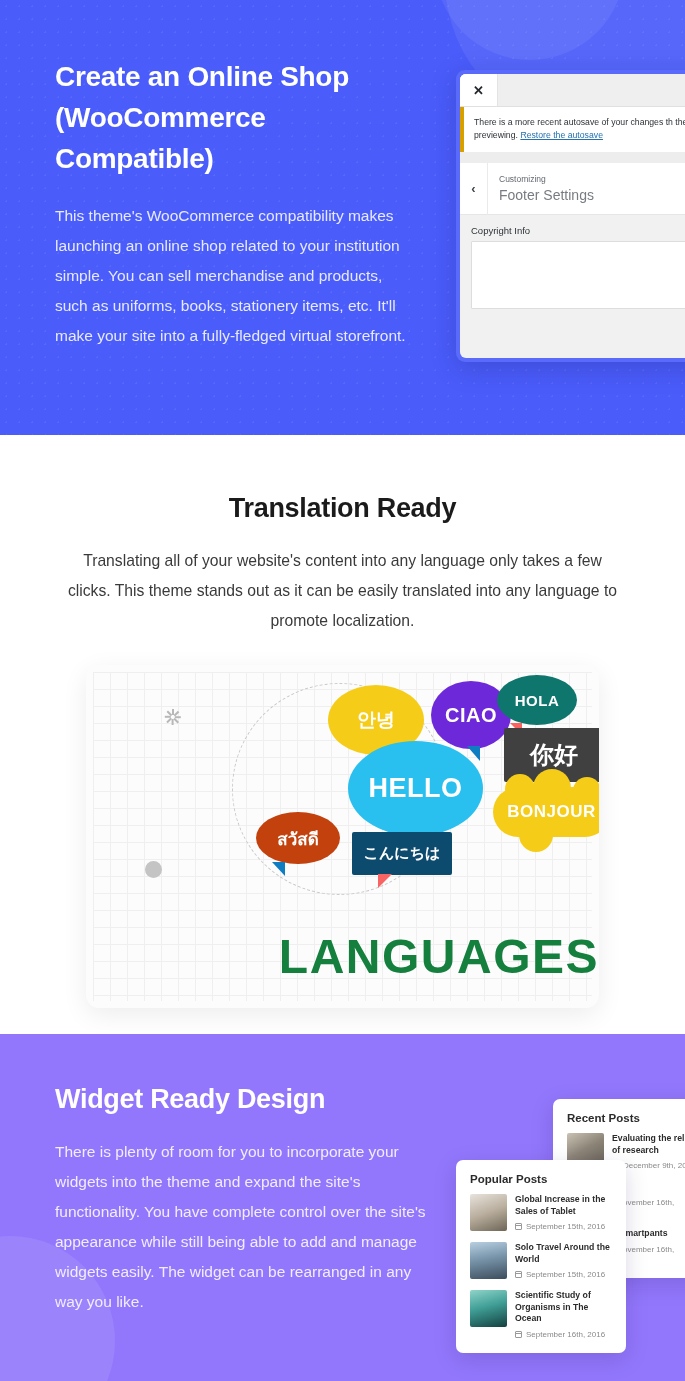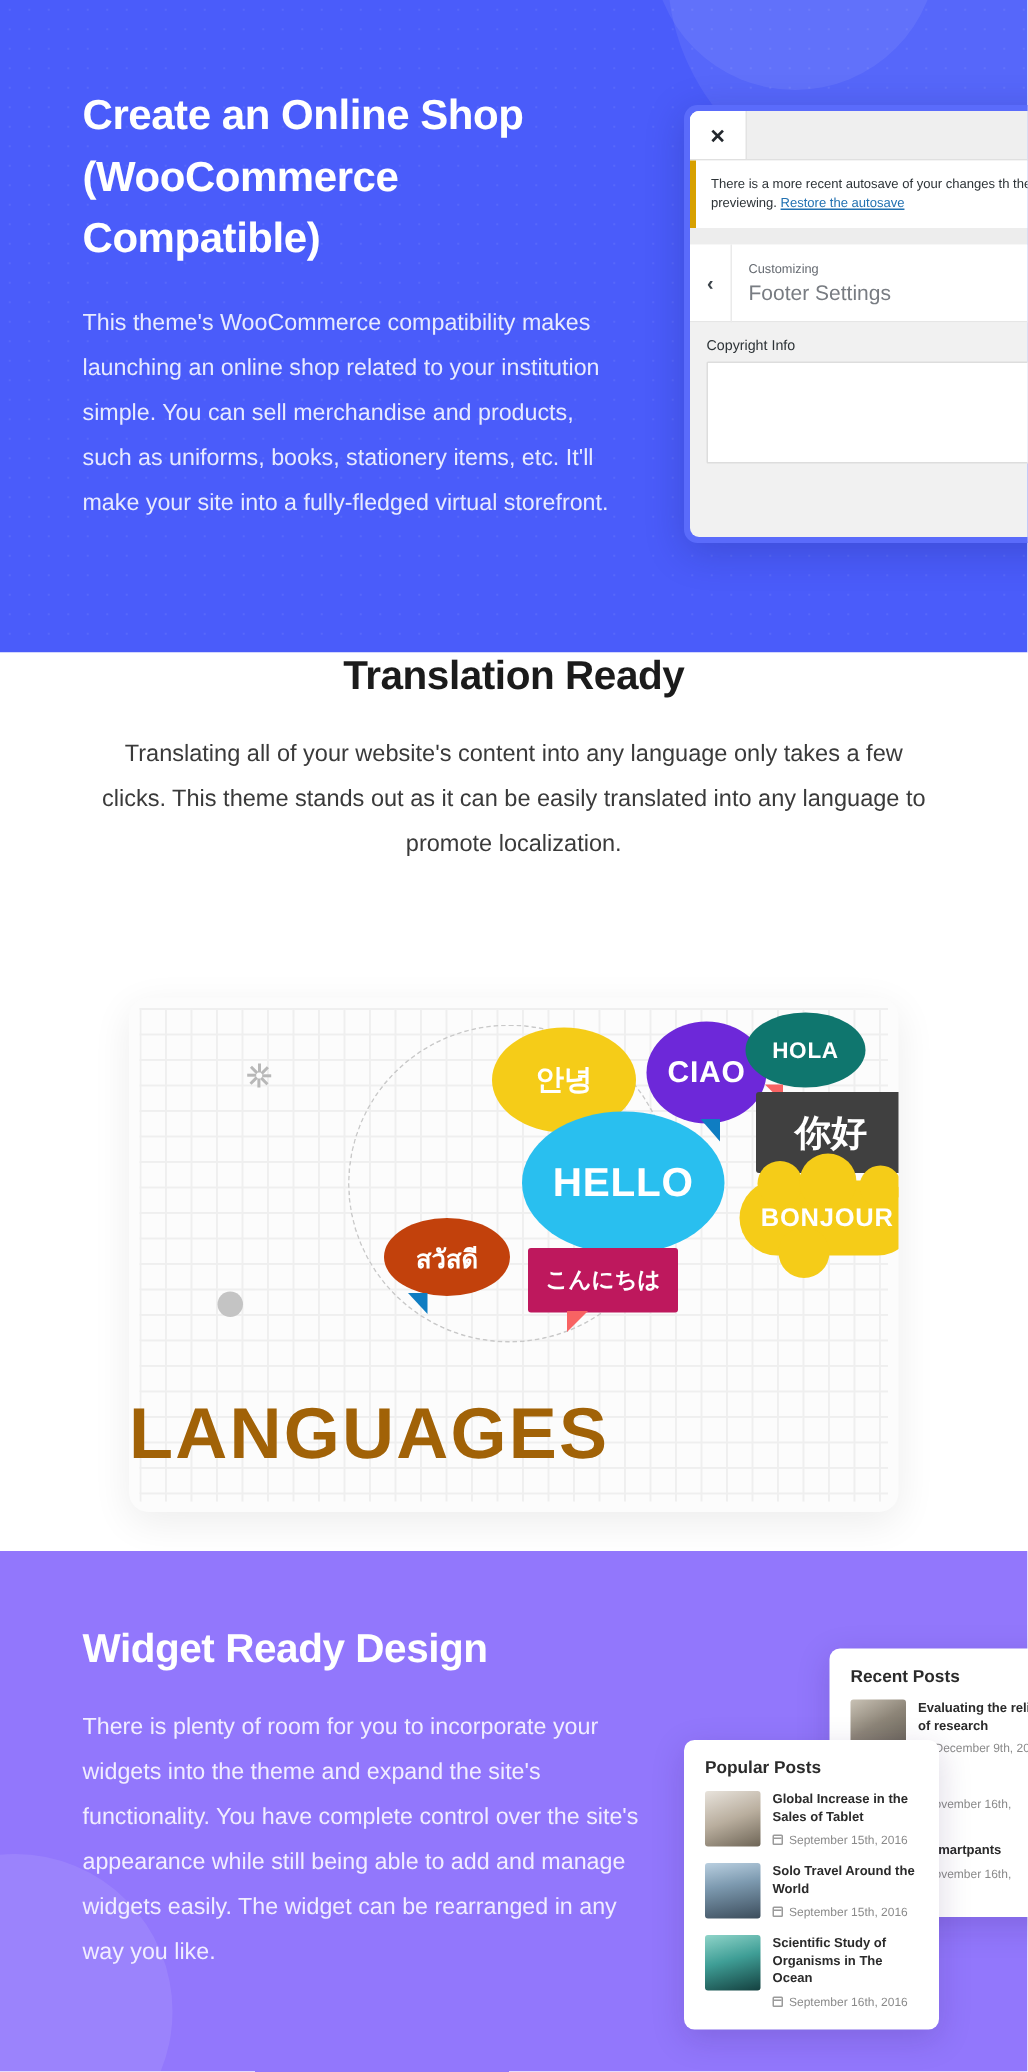--- a/index.html
+++ b/index.html
@@ -129,20 +129,21 @@
 
   
   .sec-trans {
     position: relative;
     width: 685px;
     height: 599px;
     background: #ffffff;
   }
   .trans-title {
     text-align: center;
+    padding-top: 58px;
     font-size: 27px;
     font-weight: 700;
     color: #1b1b1b;
     letter-spacing: -0.3px;
   }
   .hl {
     position: relative;
     display: inline-block;
   }
   .hl::after {
@@ -222,25 +223,25 @@
   .puff {
     position: absolute;
     border-radius: 50%;
   }
   .bub-label { position: relative; z-index: 3; }
 
   .lang-word {
     position: absolute;
     left: 0; right: 0;
     bottom: 24px;
-    text-align: left;
+    text-align: right;
     font-size: 48px;
     font-weight: 800;
     letter-spacing: 1.5px;
-    color: #a16207;
+    color: #15803d;
   }
 
   
   .sec-widget {
     position: relative;
     width: 685px;
     height: 347px;
     background: #9277FC;
     overflow: hidden;
   }
@@ -434,21 +435,21 @@
       <span class="puff" style="width:28px;height:28px;background:#F5CC18;left:80px;top:-10px;"></span>
       <span class="puff" style="width:34px;height:34px;background:#F5CC18;left:26px;bottom:-15px;"></span>
       <span class="bub-label">BONJOUR</span>
     </div>
 
     <div class="bub bub-oval" style="left:170px;top:147px;width:84px;height:52px;background:#c2410c;font-size:17px;">
       <span class="bub-label">สวัสดี</span>
       <span class="tail" style="left:16px;bottom:-12px;border-right:13px solid #0F7DC2;border-bottom:14px solid transparent;"></span>
     </div>
 
-    <div class="bub" style="left:266px;top:167px;width:100px;height:43px;background:#be185d;font-size:15px;border-radius:2px;">
+    <div class="bub" style="left:266px;top:167px;width:100px;height:43px;background:#0c4a6e;font-size:15px;border-radius:2px;">
       <span class="bub-label">こんにちは</span>
       <span class="tail" style="left:26px;bottom:-13px;border-left:14px solid #F86363;border-bottom:14px solid transparent;"></span>
     </div>
 
     <div class="lang-word">LANGUAGES</div>
   </div>
 </section>
 
 <section class="sec-widget">
   <div class="wdg-circle"></div>

